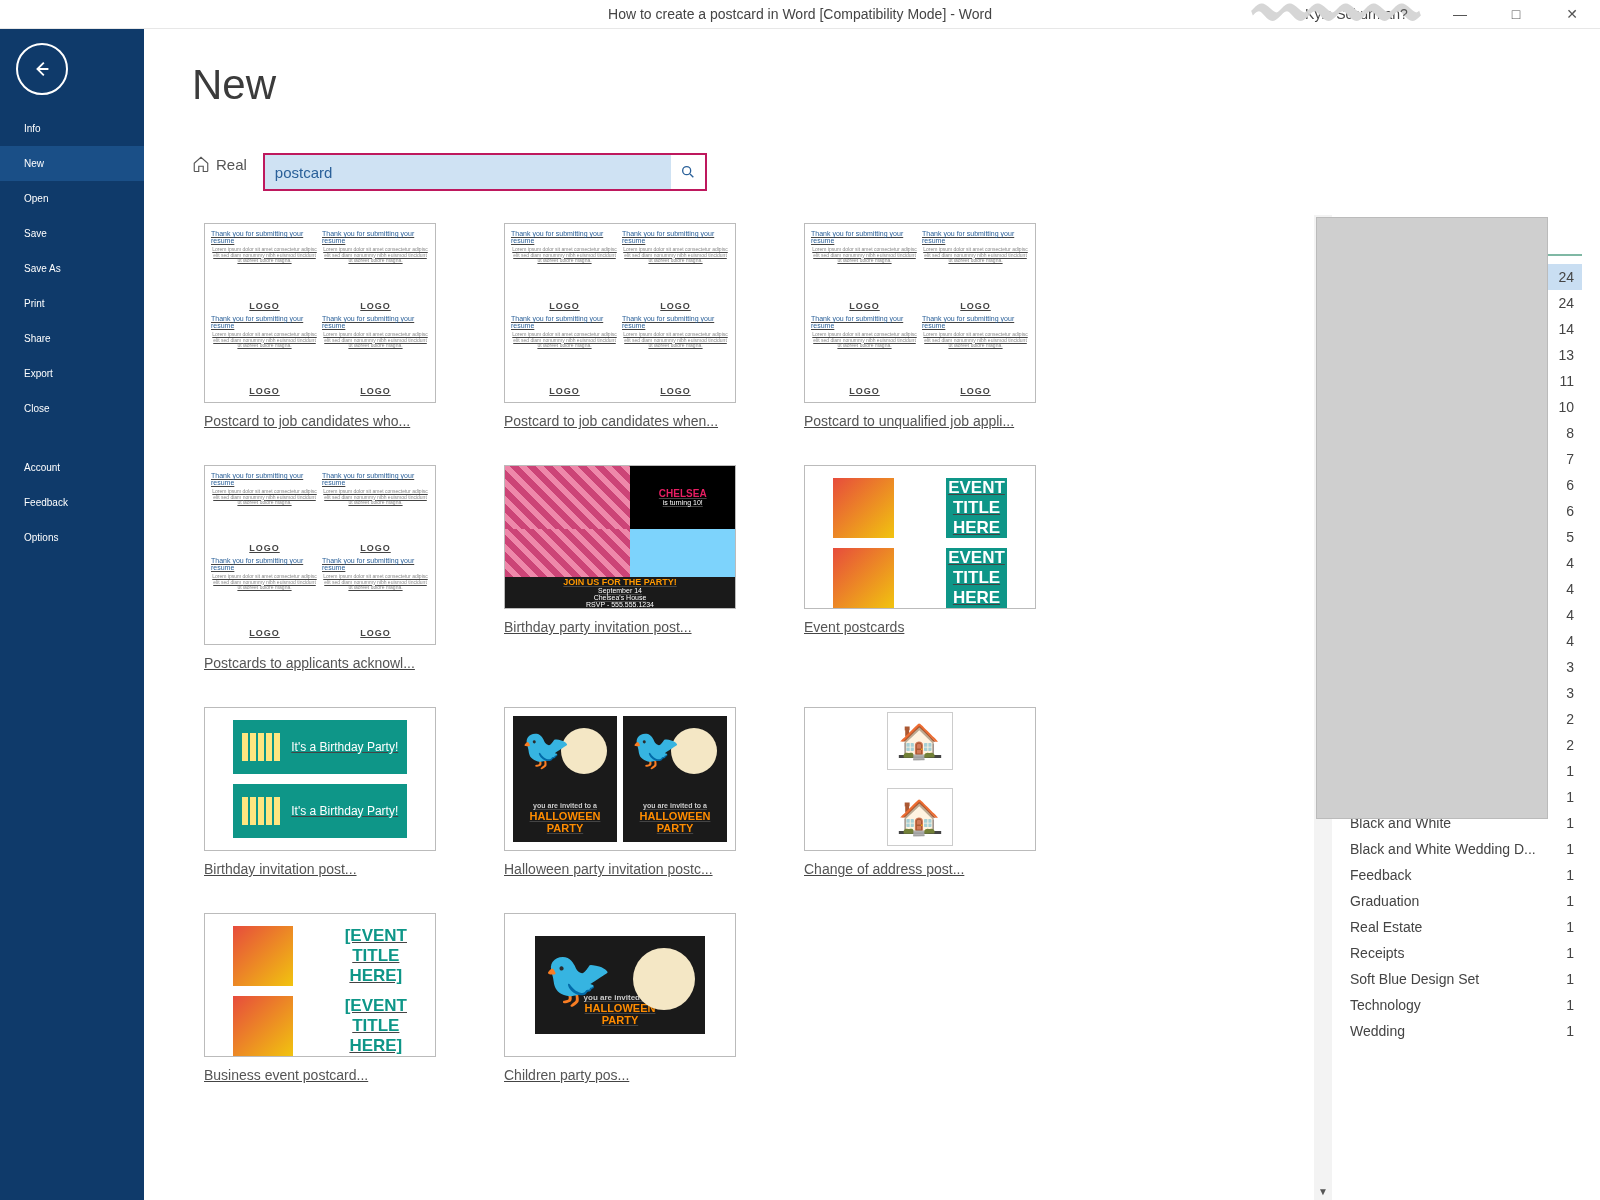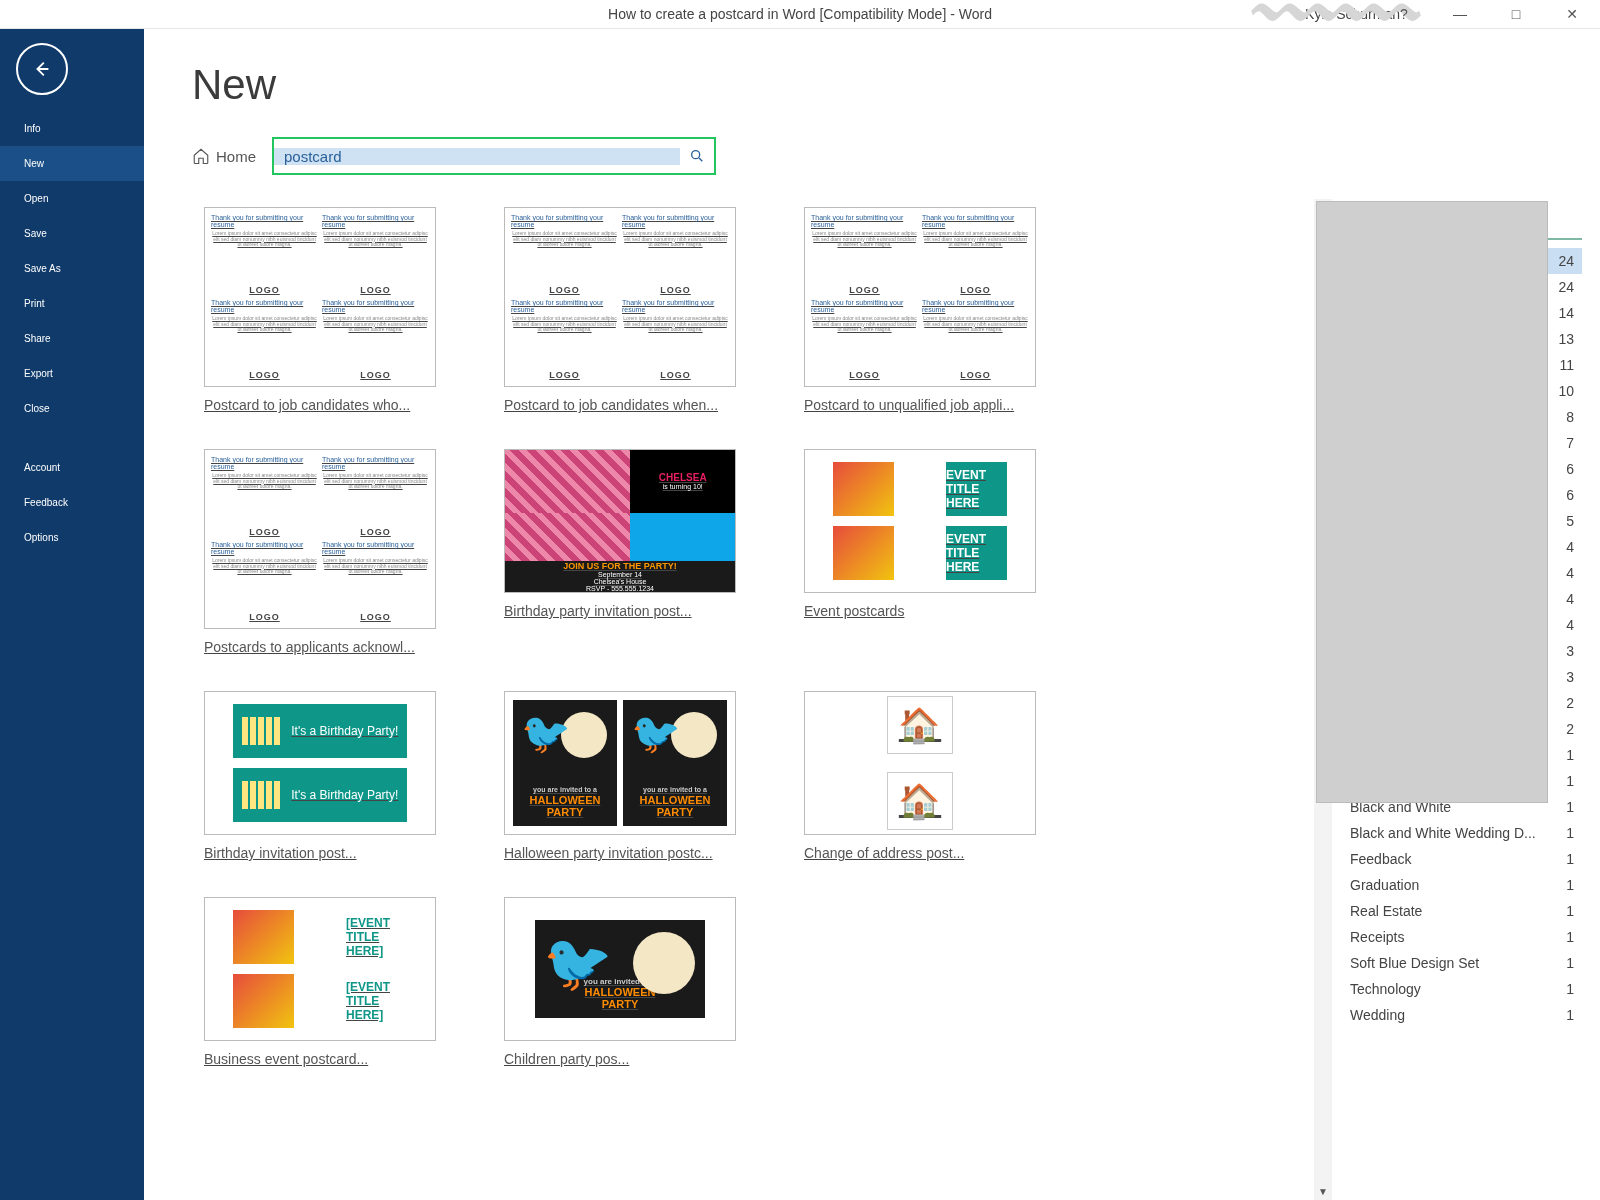--- a/index.html
+++ b/index.html
@@ -19,21 +19,21 @@
   .back svg{width:22px;height:22px;fill:none;stroke:#fff;stroke-width:2;}
   .side-item{padding:12px 24px;font-size:10px;cursor:pointer;}
   .side-item.selected{background:#1a4f87;}
   .side-gap{height:24px;}
   
   .main{flex:1;display:flex;flex-direction:column;padding:24px 0 0 48px;position:relative;overflow:hidden;}
   .page-title{font-size:42px;font-weight:300;color:#3b3b3b;margin:8px 0 28px 0;}
   .search-row{display:flex;align-items:center;gap:16px;margin-bottom:24px;}
   .home-link{display:flex;align-items:center;gap:6px;color:#555;font-size:15px;}
   .home-link svg{width:18px;height:18px;fill:none;stroke:#555;stroke-width:1.5;}
-  .search-box{width:440px;height:34px;border:2px solid #22c55e;display:flex;align-items:center;}
+  .search-box{width:440px;height:34px;border:2px solid #be185d;display:flex;margin-top:16px;}
   .search-box input{flex:1;border:none;outline:none;font-size:15px;padding:0 10px;color:#2a6099;background:#cfe2f3;}
   .search-box input::selection{background:#2a6099;color:#fff;}
   .search-box .mag{width:34px;display:flex;align-items:center;justify-content:center;}
   .search-box .mag svg{width:16px;height:16px;fill:none;stroke:#2a6099;stroke-width:2;}
   
   .results-wrap{flex:1;display:flex;overflow:hidden;}
   .results{flex:1;overflow:auto;padding-right:20px;position:relative;}
   .scrollbar{width:18px;background:#f3f3f3;position:relative;}
   .scrollbar .thumb{position:absolute;left:2px;right:2px;top:2px;height:600px;background:#cfcfcf;}
   .scrollbar .arrow{position:absolute;left:0;right:0;height:18px;display:flex;align-items:center;justify-content:center;font-size:10px;color:#555;}
@@ -46,30 +46,30 @@
   .tmpl-label{font-size:14px;color:#555;white-space:nowrap;overflow:hidden;text-overflow:ellipsis;}
   
   .quad{width:100%;height:100%;display:grid;grid-template-columns:1fr 1fr;grid-template-rows:1fr 1fr;gap:4px;padding:6px;box-sizing:border-box;}
   .quad .cell{border:0;display:flex;flex-direction:column;align-items:center;justify-content:center;gap:3px;}
   .quad .cell .hdr{font-size:7px;color:#2a6099;}
   .quad .cell .body{font-size:5px;color:#888;line-height:1.1;text-align:center;}
   .quad .cell .logo{font-size:9px;color:#444;font-weight:bold;letter-spacing:1px;}
   .duo{width:100%;height:100%;display:flex;flex-direction:column;gap:10px;padding:12px 28px;box-sizing:border-box;}
   .duo .row{flex:1;display:flex;gap:6px;}
   .duo .img{flex:1;background:#e67e22;}
-  .duo .txt{flex:1;background:#0e9688;color:#fff;display:flex;flex-direction:column;align-items:center;justify-content:center;font-size:12px;font-weight:bold;text-align:left;margin-left:46px;}
+  .duo .txt{flex:1;background:#0e9688;color:#fff;display:flex;flex-direction:column;align-items:center;justify-content:center;font-size:17px;font-weight:bold;text-align:center;margin-left:46px;}
   .bday .row{background:#0e9688;align-items:center;justify-content:space-around;padding:6px;}
   .candles{display:flex;gap:2px;}
   .candles div{width:6px;height:28px;background:#ffe680;}
   .bday .txtb{color:#fff;font-size:12px;text-align:left;}
   .single{width:100%;height:100%;padding:28px 40px;box-sizing:border-box;}
   .single .pane{width:100%;height:100%;display:flex;gap:4px;}
   .house{width:100%;height:100%;display:flex;flex-direction:column;gap:18px;align-items:center;justify-content:center;}
   .house .hcard{width:64px;height:56px;border:1px solid #ccc;display:flex;align-items:center;justify-content:center;font-size:34px;}
-  .chelsea{width:100%;height:100%;display:grid;grid-template-columns:1.2fr 1fr;grid-template-rows:1.3fr 1fr;background:#0ea5e9;color:#fff;}
+  .chelsea{width:100%;height:100%;display:grid;grid-template-columns:1.2fr 1fr;grid-template-rows:1.3fr 1fr;background:#7dd3fc;color:#fff;}
   .chelsea .ph{background:repeating-linear-gradient(45deg,#c47,#c47 6px,#e8a 6px,#e8a 12px);}
   .chelsea .title{background:#000;color:#e91e63;font-size:10px;display:flex;align-items:center;justify-content:center;flex-direction:column;}
   .chelsea .join{grid-column:1/3;background:#1a1a1a;color:#ff9800;font-size:9px;display:flex;flex-direction:column;align-items:center;justify-content:center;}
   .hallo{width:100%;height:100%;display:flex;gap:6px;padding:8px;box-sizing:border-box;}
   .hallo .card,.hallo.single2 .c2{flex:1;background:#1a1a1a;position:relative;display:flex;align-items:flex-end;justify-content:center;color:#ff8c00;font-size:11px;font-weight:bold;padding-bottom:8px;}
   .hallo .moon{position:absolute;top:12px;right:10px;width:46px;height:46px;background:#f4e7c5;border-radius:50%;}
   .hallo .crow{position:absolute;top:10px;left:8px;font-size:40px;color:#000;}
   .hallo.single2{padding:22px 30px;}
   
   .cats{width:268px;padding:12px 18px 12px 10px;box-sizing:border-box;overflow:auto;}
@@ -122,21 +122,21 @@
     </div>
 
     <div class="main">
       <div class="page-title">New</div>
 
       <div class="search-row">
         <div class="home-link">
           <svg viewBox="0 0 24 24">
               <path d="M3 11l9-8 9 8v10a1 1 0 01-1 1h-5v-7h-6v7H4a1 1 0 01-1-1z"></path>
             </svg>
-          <span>Home</span>
+          <span>Real</span>
         </div>
         <div class="search-box">
           <input type="text" value="postcard" style="">
           <div class="mag">
             <svg viewBox="0 0 24 24">
                 <circle cx="10" cy="10" r="6"></circle>
                 <path d="M15 15l5 5"></path>
               </svg>
           </div>
         </div>

